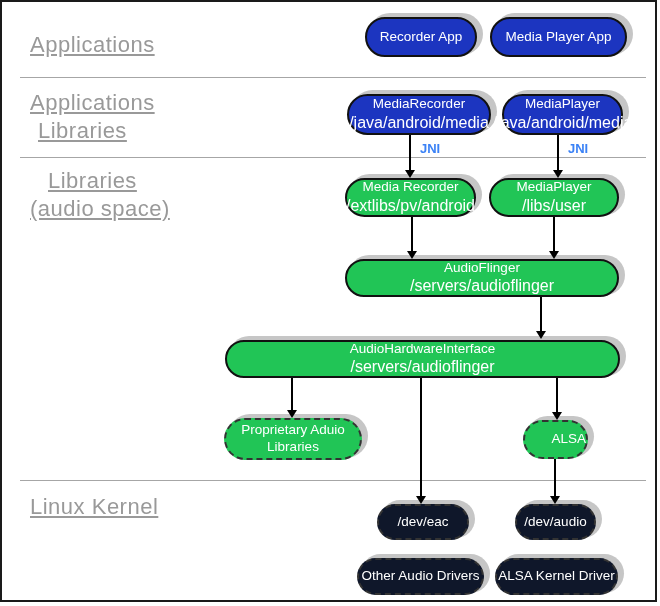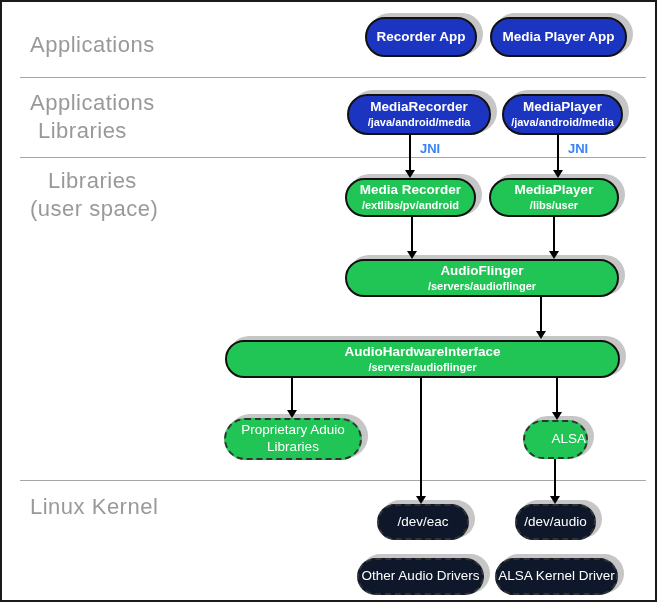--- a/index.html
+++ b/index.html
@@ -11,41 +11,41 @@
   .frame{
     position:absolute;left:0;top:0;width:653px;height:598px;
     border:2px solid #1a1a1a;background:#fff;
   }
   .divider{
     position:absolute;left:18px;width:626px;height:1px;background:#a6a6a6;
   }
   #div1{top:75px;} #div2{top:155px;} #div3{top:478px;}
 
   .layer-label{
-    position:absolute;color:#999;font-size:22px;letter-spacing:0.5px;white-space:nowrap;
+    position:absolute;color:#999;font-size:22px;letter-spacing:0.5px;white-space:nowrap;text-decoration:underline;
   }
   #lblApps{left:28px;top:30px;}
   #lblFw1{left:28px;top:88px;}
   #lblFw2{left:36px;top:116px;}
   #lblLib1{left:46px;top:166px;}
   #lblLib2{left:28px;top:194px;}
   #lblKernel{left:28px;top:492px;}
 
   .node{
     position:absolute;display:flex;flex-direction:column;align-items:center;justify-content:center;
     border-radius:22px;color:#fff;text-align:center;box-sizing:border-box;
     box-shadow:5px -3px 0 1px #c6c6c6;line-height:1.25;
   }
-  .solid{border:2px solid #111;font-weight:bold;}
+  .solid{border:2px solid #111;}
   .dashed{border:2px dashed #333;}
   .blue{background:#1c35c0;}
   .green{background:#21c556;}
   .red{background:#0f172a;}
   .node .t{font-size:13.5px;}
-  .node .s{font-size:11px;}
+  .node .s{font-size:16px;}
 
   #n1{left:363px;top:15px;width:112px;height:40px;}
   #n2{left:488px;top:15px;width:137px;height:40px;}
   #n3{left:345px;top:92px;width:144px;height:41px;}
   #n4{left:500px;top:92px;width:121px;height:41px;}
   #n5{left:343px;top:176px;width:131px;height:39px;}
   #n6{left:487px;top:176px;width:130px;height:39px;}
   #n7{left:343px;top:257px;width:274px;height:38px;}
   #n8{left:223px;top:338px;width:395px;height:38px;}
   #n9{left:222px;top:416px;width:138px;height:42px;}
@@ -81,21 +81,21 @@
 <div class="frame">
 
   <div class="divider" id="div1"></div>
   <div class="divider" id="div2"></div>
   <div class="divider" id="div3"></div>
 
   <div class="layer-label" id="lblApps">Applications</div>
   <div class="layer-label" id="lblFw1">Applications</div>
   <div class="layer-label" id="lblFw2">Libraries</div>
   <div class="layer-label" id="lblLib1">Libraries</div>
-  <div class="layer-label" id="lblLib2">(user space)</div>
+  <div class="layer-label" id="lblLib2">(audio space)</div>
   <div class="layer-label" id="lblKernel">Linux Kernel</div>
 
   <div class="node blue solid" id="n1">
     <div class="t">Recorder App</div>
   </div>
   <div class="node blue solid" id="n2">
     <div class="t">Media Player App</div>
   </div>
 
   <div class="node blue solid" id="n3">

